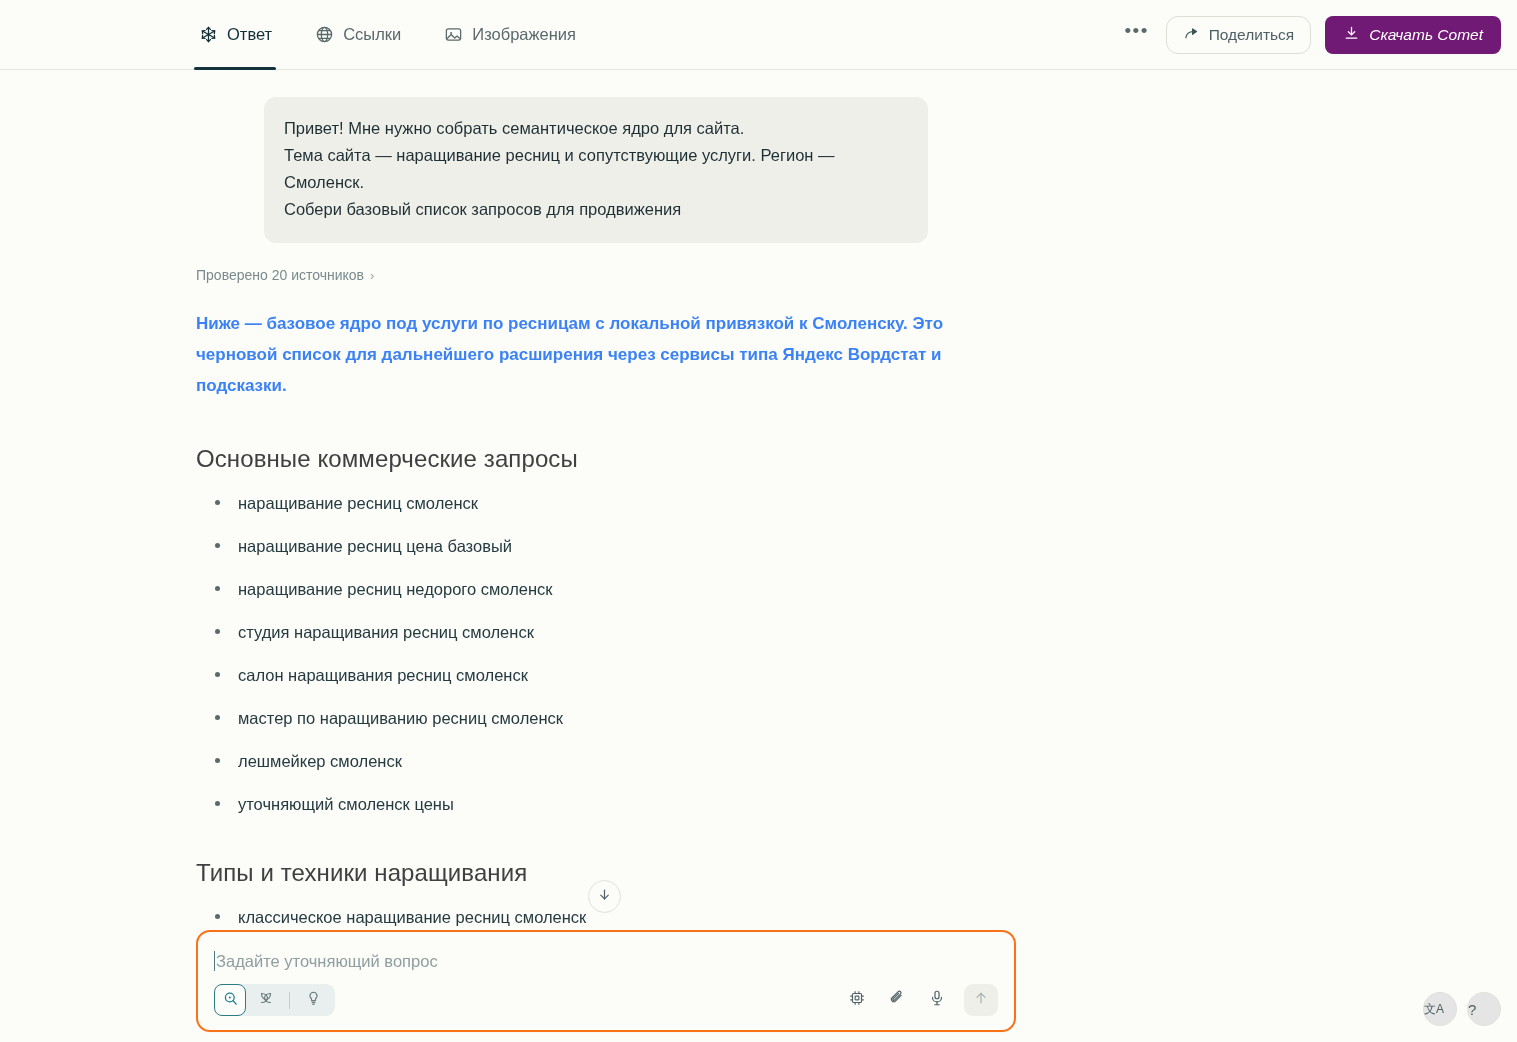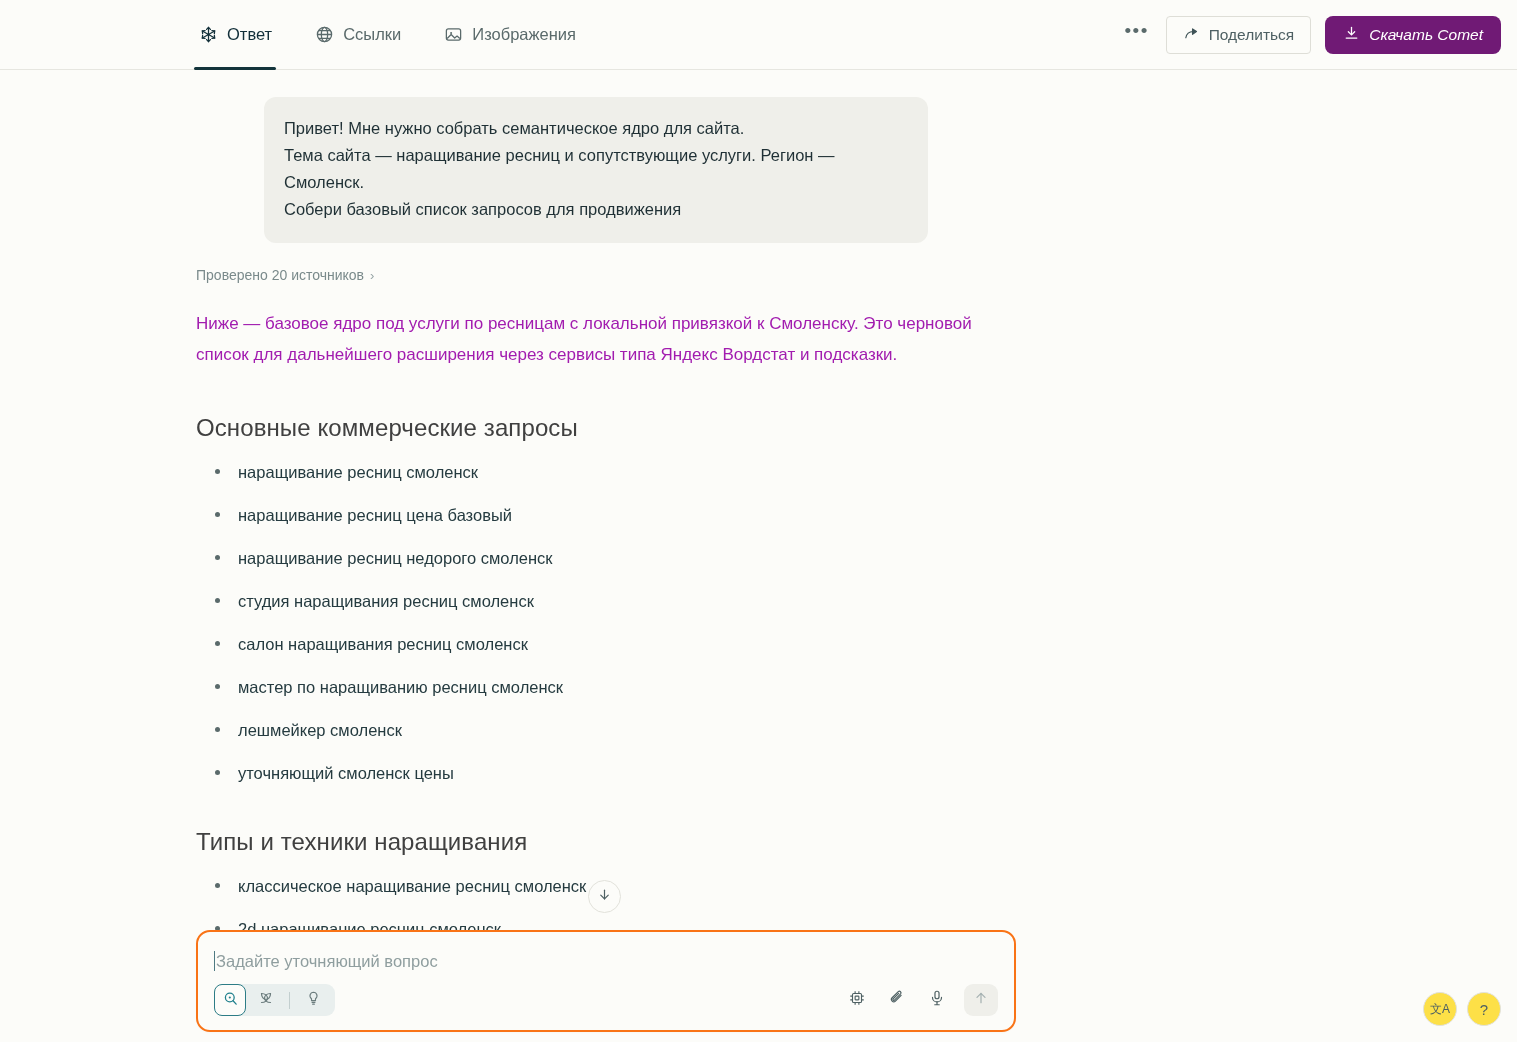--- a/index.html
+++ b/index.html
@@ -38,21 +38,21 @@
     display: flex; align-items: center; gap: 14px;
   }
   .dots {
     width: 30px; height: 30px; display: flex; align-items: center; justify-content: center;
     color: #5A6A6B; font-size: 19px; letter-spacing: 1.5px; cursor: pointer;
     line-height: 8px; padding-bottom: 9px;
   }
   .btn-share {
     display: flex; align-items: center; gap: 9px;
     height: 38px; padding: 0 16px;
-    border: 1px solid #DEDED7; border-radius: 4px;
+    border: 1px solid #DEDED7; border-radius: 12px;
     background: #FCFCF9; color: #4E6063; font-size: 15.5px; cursor: pointer;
   }
   .btn-comet {
     display: flex; align-items: center; gap: 9px;
     height: 38px; padding: 0 18px;
     border: none; border-radius: 8px;
     background: #701a75; color: #FFFFFF; font-size: 15.5px; cursor: pointer; font-style: italic;
   }
 
   
@@ -71,21 +71,21 @@
 
   .sources {
     margin-top: 24px;
     display: inline-flex; align-items: center; gap: 6px;
     color: #7A8A8B; font-size: 14px; cursor: pointer;
   }
   .sources .chev { font-size: 13px; color: #96A4A5; }
 
   .para {
     margin-top: 24px; width: 818px;
-    color: #a21caf; font-size: 17px; line-height: 31px;
+    color: #3b82f6; font-size: 17px; line-height: 31px; font-weight: bold;
   }
 
   h2.sec {
     margin-top: 44px;
     color: #404040; font-size: 24px; font-weight: 400; letter-spacing: 0.1px;
   }
 
   ul.qlist { list-style: none; margin-top: 10px; }
   ul.qlist li {
     position: relative;
@@ -144,22 +144,22 @@
   .send-btn {
     width: 34px; height: 32px; border-radius: 9px; background: #EFEFEA;
     display: flex; align-items: center; justify-content: center;
     color: #A7B3B3; cursor: pointer; margin-left: 2px;
   }
 
   
   .fabs { position: absolute; right: 16px; bottom: 16px; display: flex; gap: 10px; z-index: 10; }
   .fab {
     width: 34px; height: 34px; border-radius: 50%;
-    border: 1px solid #E2E2DB; background: #fde047;
-    display: flex; align-items: center; justify-content: center;
+    border: 1px solid #E2E2DB; background: #e5e5e5;
+    display: flex; align-items: center; 
     color: #4E6063; cursor: pointer; font-size: 15px;
   }
 </style>
 </head>
 <body>
 
 <div class="header">
   <div class="tabs">
 
     <div class="tab active">

